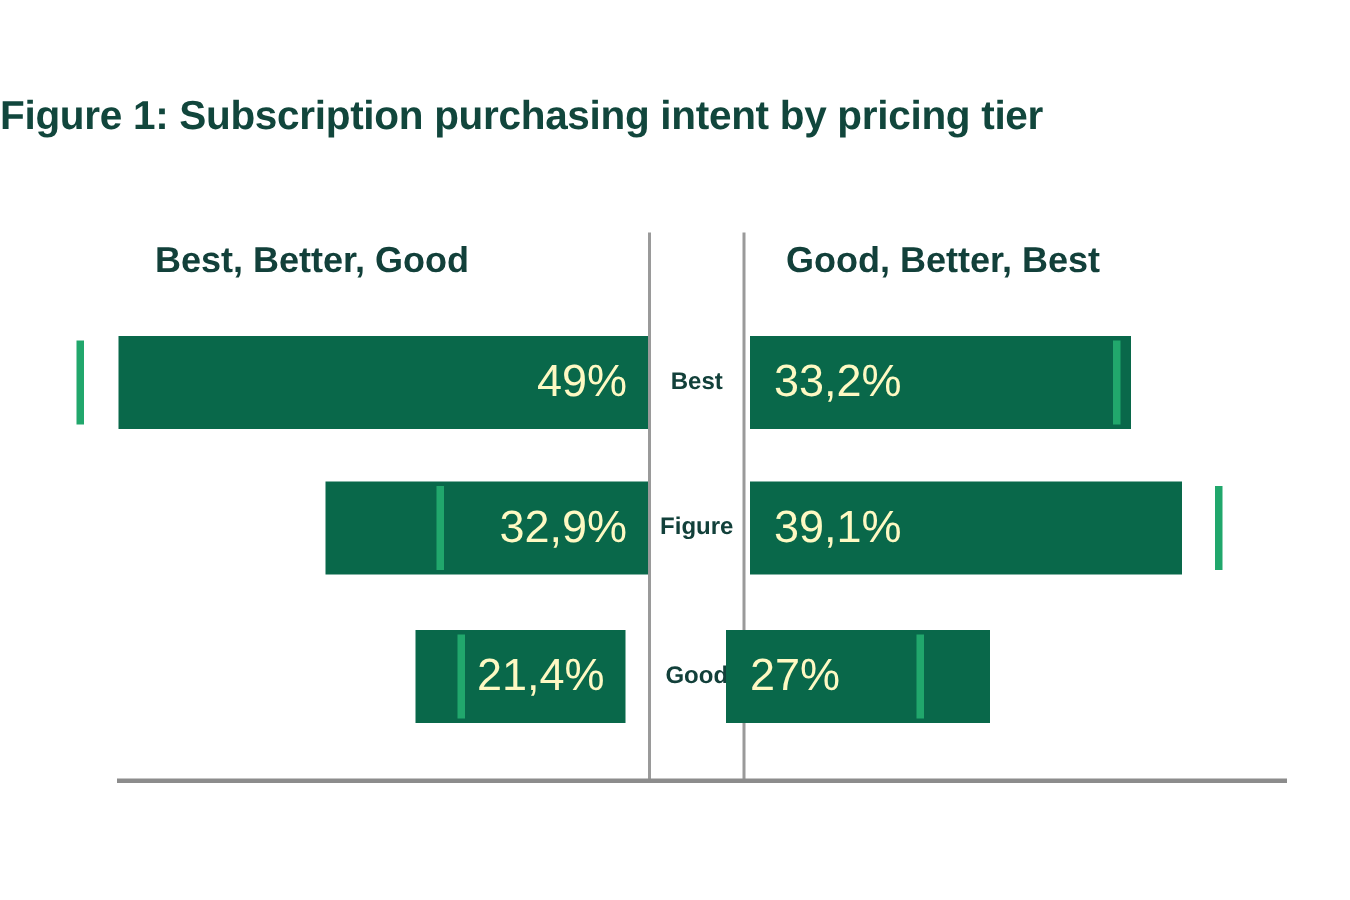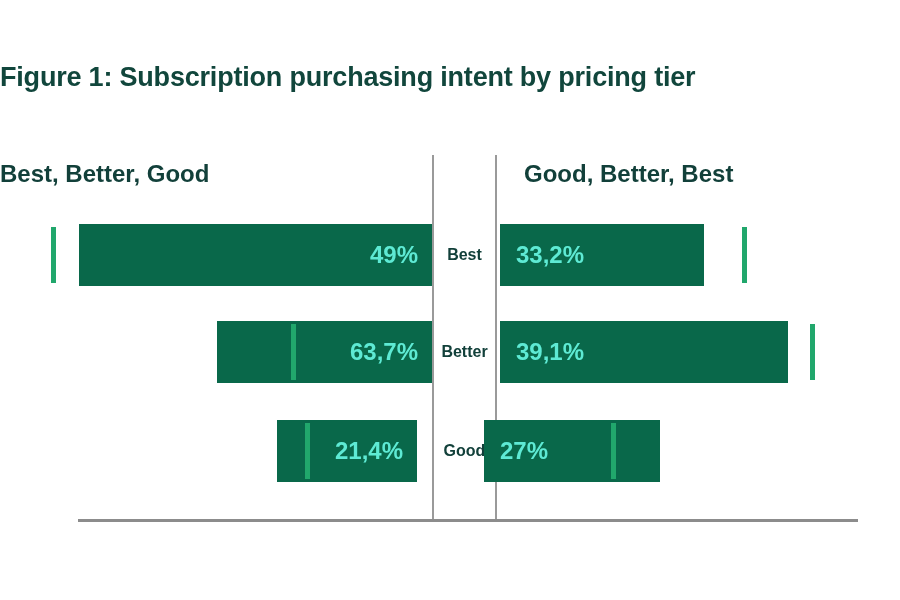--- a/index.html
+++ b/index.html
@@ -34,21 +34,21 @@
     position: absolute;
     top: 160px;
     font-size: 24px;
     font-weight: bold;
     color: #12403A;
     white-space: nowrap;
   }
   .col-header.left {
     left: 0;
     width: 432px;
-    text-align: left;
+    text-align: center;
     padding-right: 16px;
     box-sizing: border-box;
   }
   .col-header.right {
     left: 524px;
     text-align: left;
   }
   .divider {
     position: absolute;
     top: 155px;
@@ -75,23 +75,23 @@
     position: absolute;
     background: #09684A;
     height: 62px;
     top: 0;
   }
   .bar-value {
     position: absolute;
     top: 0;
     height: 62px;
     line-height: 62px;
-    font-size: 24px;
-    font-weight: bold;
-    color: #5eead4;
+    font-size: 30px;
+    font-weight: normal;
+    color: #fef9c3;
     white-space: nowrap;
   }
   .bar-value.right-align {
     right: 14px;
   }
   .bar-value.left-align {
     left: 16px;
   }
   .tick {
     position: absolute;
@@ -126,32 +126,32 @@
 
   <div class="divider d-left"></div>
   <div class="divider d-right"></div>
 
   <div class="row" style="top:224px;">
     <div class="tick" style="left:51px;"></div>
     <div class="bar" style="left:79px; width:353px;">
       <span class="bar-value right-align">49%</span>
     </div>
     <div class="cat-label">Best</div>
-    <div class="bar" style="left:500px; width:204px;">
+    <div class="bar" style="left:500px; width:254px;">
       <span class="bar-value left-align">33,2%</span>
     </div>
     <div class="tick" style="left:742px;"></div>
   </div>
 
   <div class="row" style="top:321px;">
     <div class="bar" style="left:217px; width:215px;">
-      <span class="bar-value right-align">63,7%</span>
+      <span class="bar-value right-align">32,9%</span>
     </div>
     <div class="tick" style="left:291px;"></div>
-    <div class="cat-label">Better</div>
+    <div class="cat-label">Figure</div>
     <div class="bar" style="left:500px; width:288px;">
       <span class="bar-value left-align">39,1%</span>
     </div>
     <div class="tick" style="left:810px;"></div>
   </div>
 
   <div class="row" style="top:420px;">
     <div class="bar" style="left:277px; width:140px;">
       <span class="bar-value right-align">21,4%</span>
     </div>

